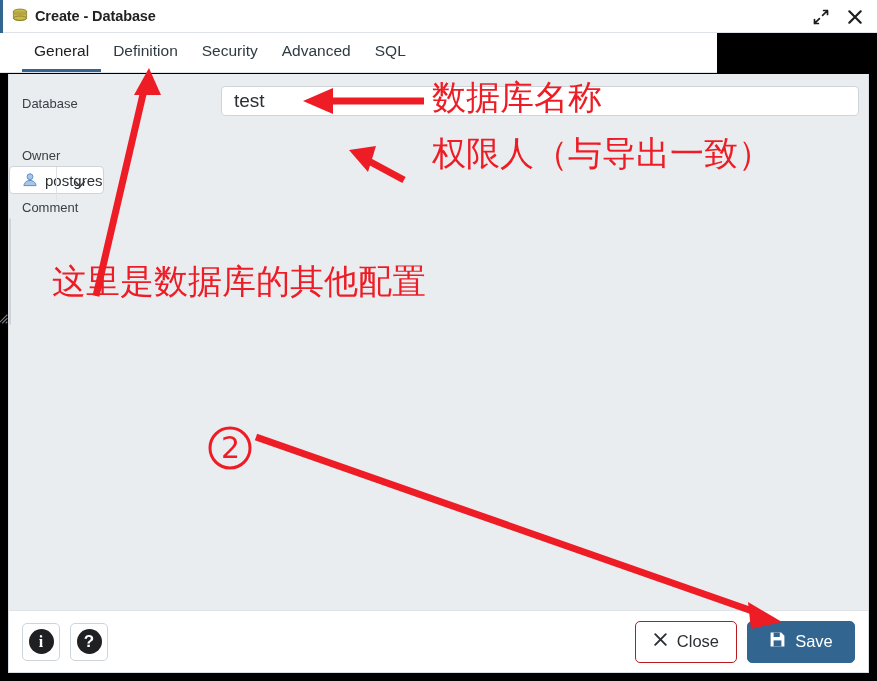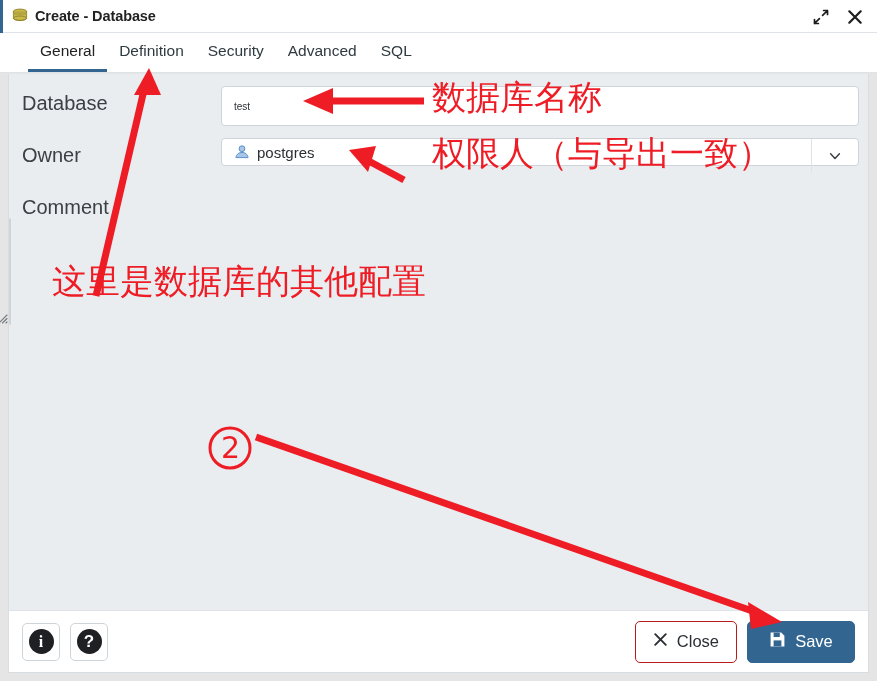--- a/index.html
+++ b/index.html
@@ -11,21 +11,21 @@
     width: 877px;
     height: 681px;
     font-family: "Liberation Sans", sans-serif;
     -webkit-font-smoothing: antialiased;
   }
   .dialog {
     position: relative;
     width: 877px;
     height: 681px;
     box-sizing: border-box;
-    background: #e5e5e5;
+    background: #000000;
     overflow: hidden;
   }
 
   
   .titlebar {
     position: absolute;
     left: 0; top: 0;
     width: 877px; height: 33px;
     background: #ffffff;
     border-bottom: 1px solid #dfe3e8;
@@ -67,27 +67,27 @@
     align-items: center;
     justify-content: center;
     color: #1c1c1c;
     cursor: pointer;
   }
 
   
   .tabs {
     position: absolute;
     left: 0; top: 33px;
-    width: 877px; height: 40px;
+    width: 717px; height: 40px;
     background: #ffffff;
     border-bottom: 1px solid #dfe3e8;
     box-sizing: border-box;
     display: flex;
     align-items: flex-start;
-    padding-left: 28px;
+    padding-left: 22px;
   }
   .tab {
     font-size: 15.5px;
     color: #2f3a40;
     padding: 9px 12px 0 12px;
     height: 39px;
     box-sizing: border-box;
     cursor: pointer;
     position: relative;
     white-space: nowrap;
@@ -115,47 +115,47 @@
     box-sizing: border-box;
   }
   .form-row {
     position: absolute;
     left: 0;
     width: 861px;
     display: flex;
     align-items: flex-start;
   }
   .row-database { top: 12px; }
-  .row-owner    { top: 64px; }
+  .row-owner    { top: 64px; flex-direction: column; }
   .row-comment  { top: 116px; flex-direction: column; }
 
   .field-label {
     width: 212px;
     padding-left: 13px;
     box-sizing: border-box;
-    font-size: 20px;
+    font-size: 13px;
     color: #3b4045;
     line-height: 21px;
   }
   .label-database { padding-top: 7px; }
   .label-owner    { padding-top: 7px; }
   .label-comment  { padding-top: 7px; }
 
   .field-control { flex: 1 1 auto; padding-right: 11px; }
 
   .text-input {
-    height: 40px;
+    height: 30px;
     background: #ffffff;
     border: 1px solid #ced4da;
     border-radius: 4px;
     box-sizing: border-box;
     display: flex;
     align-items: center;
     padding: 0 12px;
-    font-size: 10px;
+    font-size: 19px;
     color: #2b2f33;
   }
 
   .select-input {
     height: 28px;
     background: #ffffff;
     border: 1px solid #ced4da;
     border-radius: 4px;
     box-sizing: border-box;
     display: flex;

